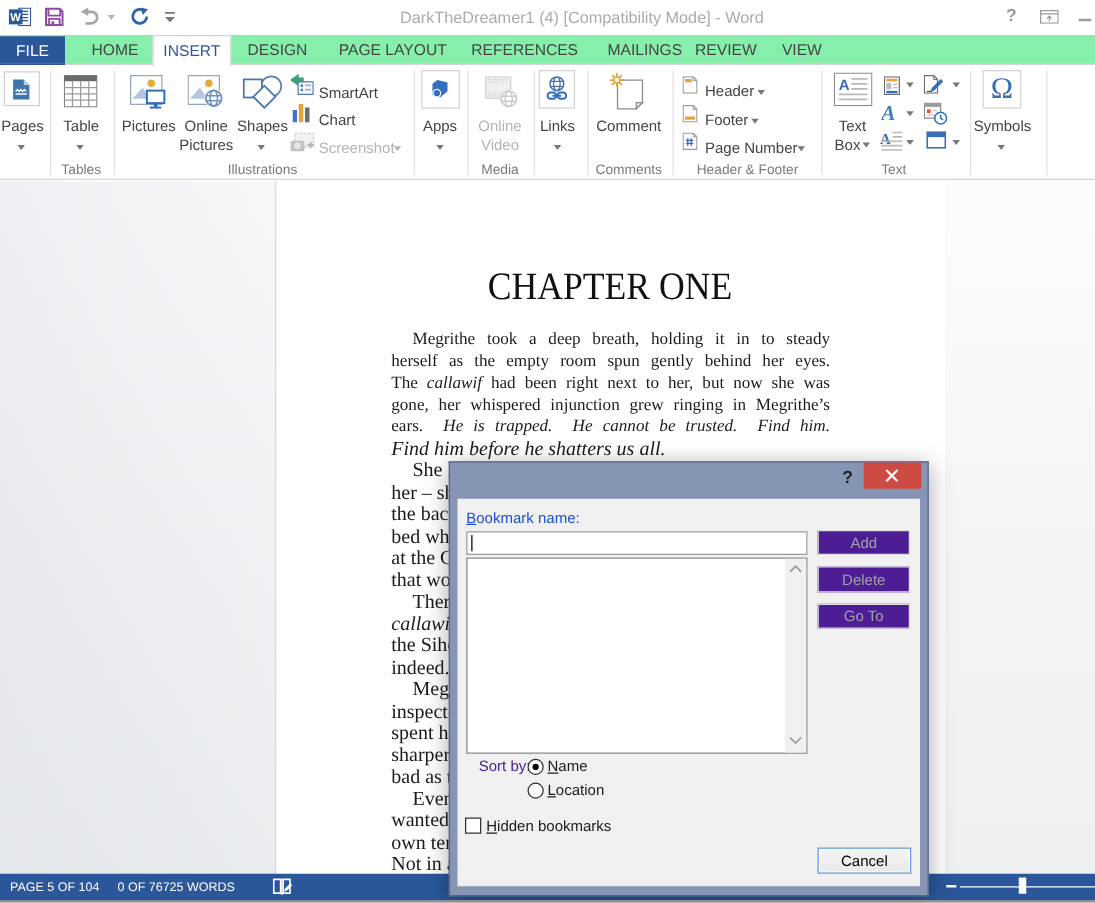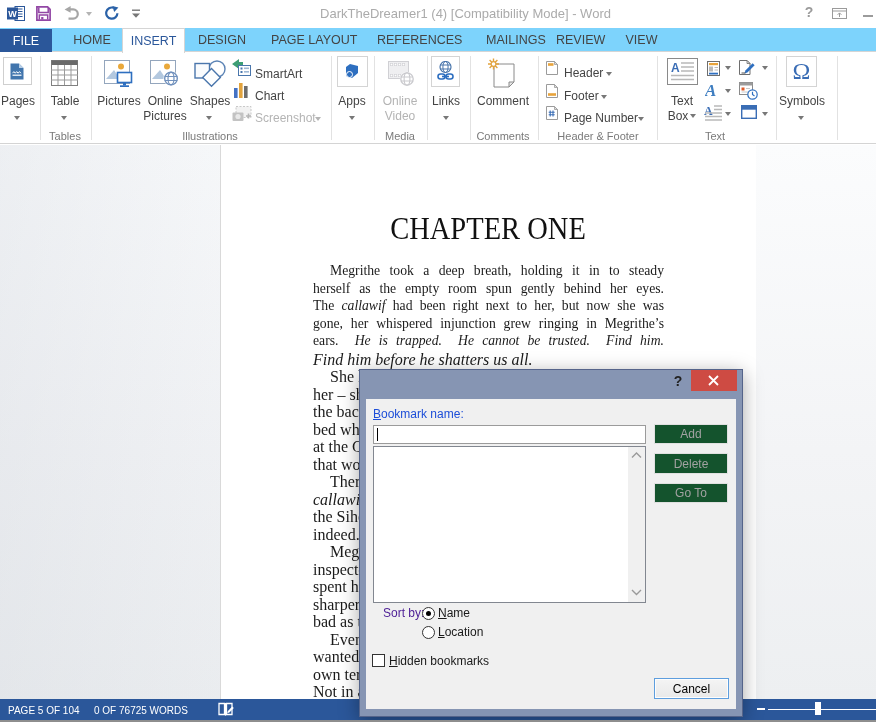--- a/index.html
+++ b/index.html
@@ -3,21 +3,21 @@
 <meta charset="utf-8">
 <style>
 * { margin:0; padding:0; box-sizing:border-box; }
 html,body { width:876px; height:722px; overflow:hidden; }
 body { font-family:"Liberation Sans", sans-serif; position:relative; background:#fff; }
 .abs { position:absolute; }
 
 #titlebar { position:absolute; left:0; top:0; width:876px; height:28px; background:#fff; }
 #title { position:absolute; left:0; top:6px; width:931px; text-align:center; font-size:13px; color:#ababab; }
 
-#tabrow { position:absolute; left:0; top:28px; width:876px; height:24px; background:#7dd3fc; }
+#tabrow { position:absolute; left:0; top:28px; width:876px; height:24px; background:#86efac; }
 .tab { position:absolute; top:0; height:24px; line-height:24px; font-size:12.5px; color:#444; text-align:center; white-space:nowrap; }
 #filetab { left:0; top:1px; width:52px; height:23px; background:#2b579a; color:#fff; }
 #activetab { background:#fff; border:1px solid #d5d5d5; border-bottom:none; color:#2b579a; z-index:2; }
 
 #ribbon { position:absolute; left:0; top:52px; width:876px; height:92px; background:#fff; border-bottom:1px solid #d4d4d4; }
 .rdiv { position:absolute; top:4px; height:84px; width:1px; background:#e2e2e2; }
 .glabel { position:absolute; top:77px; height:14px; line-height:14px; font-size:11px; color:#7a7a7a; text-align:center; }
 .btxt { position:absolute; font-size:12px; color:#444; text-align:center; }
 .sbtxt { position:absolute; font-size:12px; color:#444; white-space:nowrap; }
 .dis { color:#b4b4b4; }
@@ -31,21 +31,21 @@
 
 #statusbar { position:absolute; left:0; top:699px; width:876px; height:23px; background:#2b579a; color:#fff; }
 #statusbar .sb { position:absolute; top:0; height:18px; line-height:18px; font-size:10px; }
 #sbedge { position:absolute; left:0; top:720px; width:876px; height:2px; background:#8e8e8e; z-index:10; }
 
 #dialog { position:absolute; left:359px; top:369px; width:384px; height:348px; background:#8695b3; border:1px solid #55648a; box-shadow:0 4px 18px rgba(0,0,0,0.35); }
 #dlgtitle { position:absolute; left:0; top:0; width:100%; height:29px; text-align:center; line-height:28px; font-size:13.5px; color:#1c1c1c; }
 #dlgbody { position:absolute; left:6px; top:29px; right:6px; bottom:7px; background:#f0f0f0; }
 #dlgclose { position:absolute; left:331px; top:0px; width:46px; height:21px; background:#ce4b43; color:#fff; text-align:center; }
 #dlghelp { position:absolute; left:310px; top:3px; width:16px; color:#222; font-size:14px; font-weight:bold; text-align:center; }
-.win-btn { position:absolute; background:#14532d; border:1px solid #e0e0e0; color:#a2a2a2; font-size:12px; text-align:center; }
+.win-btn { position:absolute; background:#4c1d95; border:1px solid #e0e0e0; color:#a2a2a2; font-size:12px; text-align:center; }
 </style>
 </head>
 <body>
 
 <div id="titlebar">
   <div id="title">DarkTheDreamer1 (4) [Compatibility Mode] - Word</div>
 
   <svg class="abs" style="left:7px; top:6px;" width="18" height="15" viewBox="0 0 18 15">
     <rect x="8" y="0.5" width="9.5" height="14" fill="#fff" stroke="#2b579a"></rect>
     <path d="M10.5 3 h5 M10.5 5.5 h5 M10.5 8 h5 M10.5 10.5 h5" stroke="#2b579a" stroke-width="1"></path>

